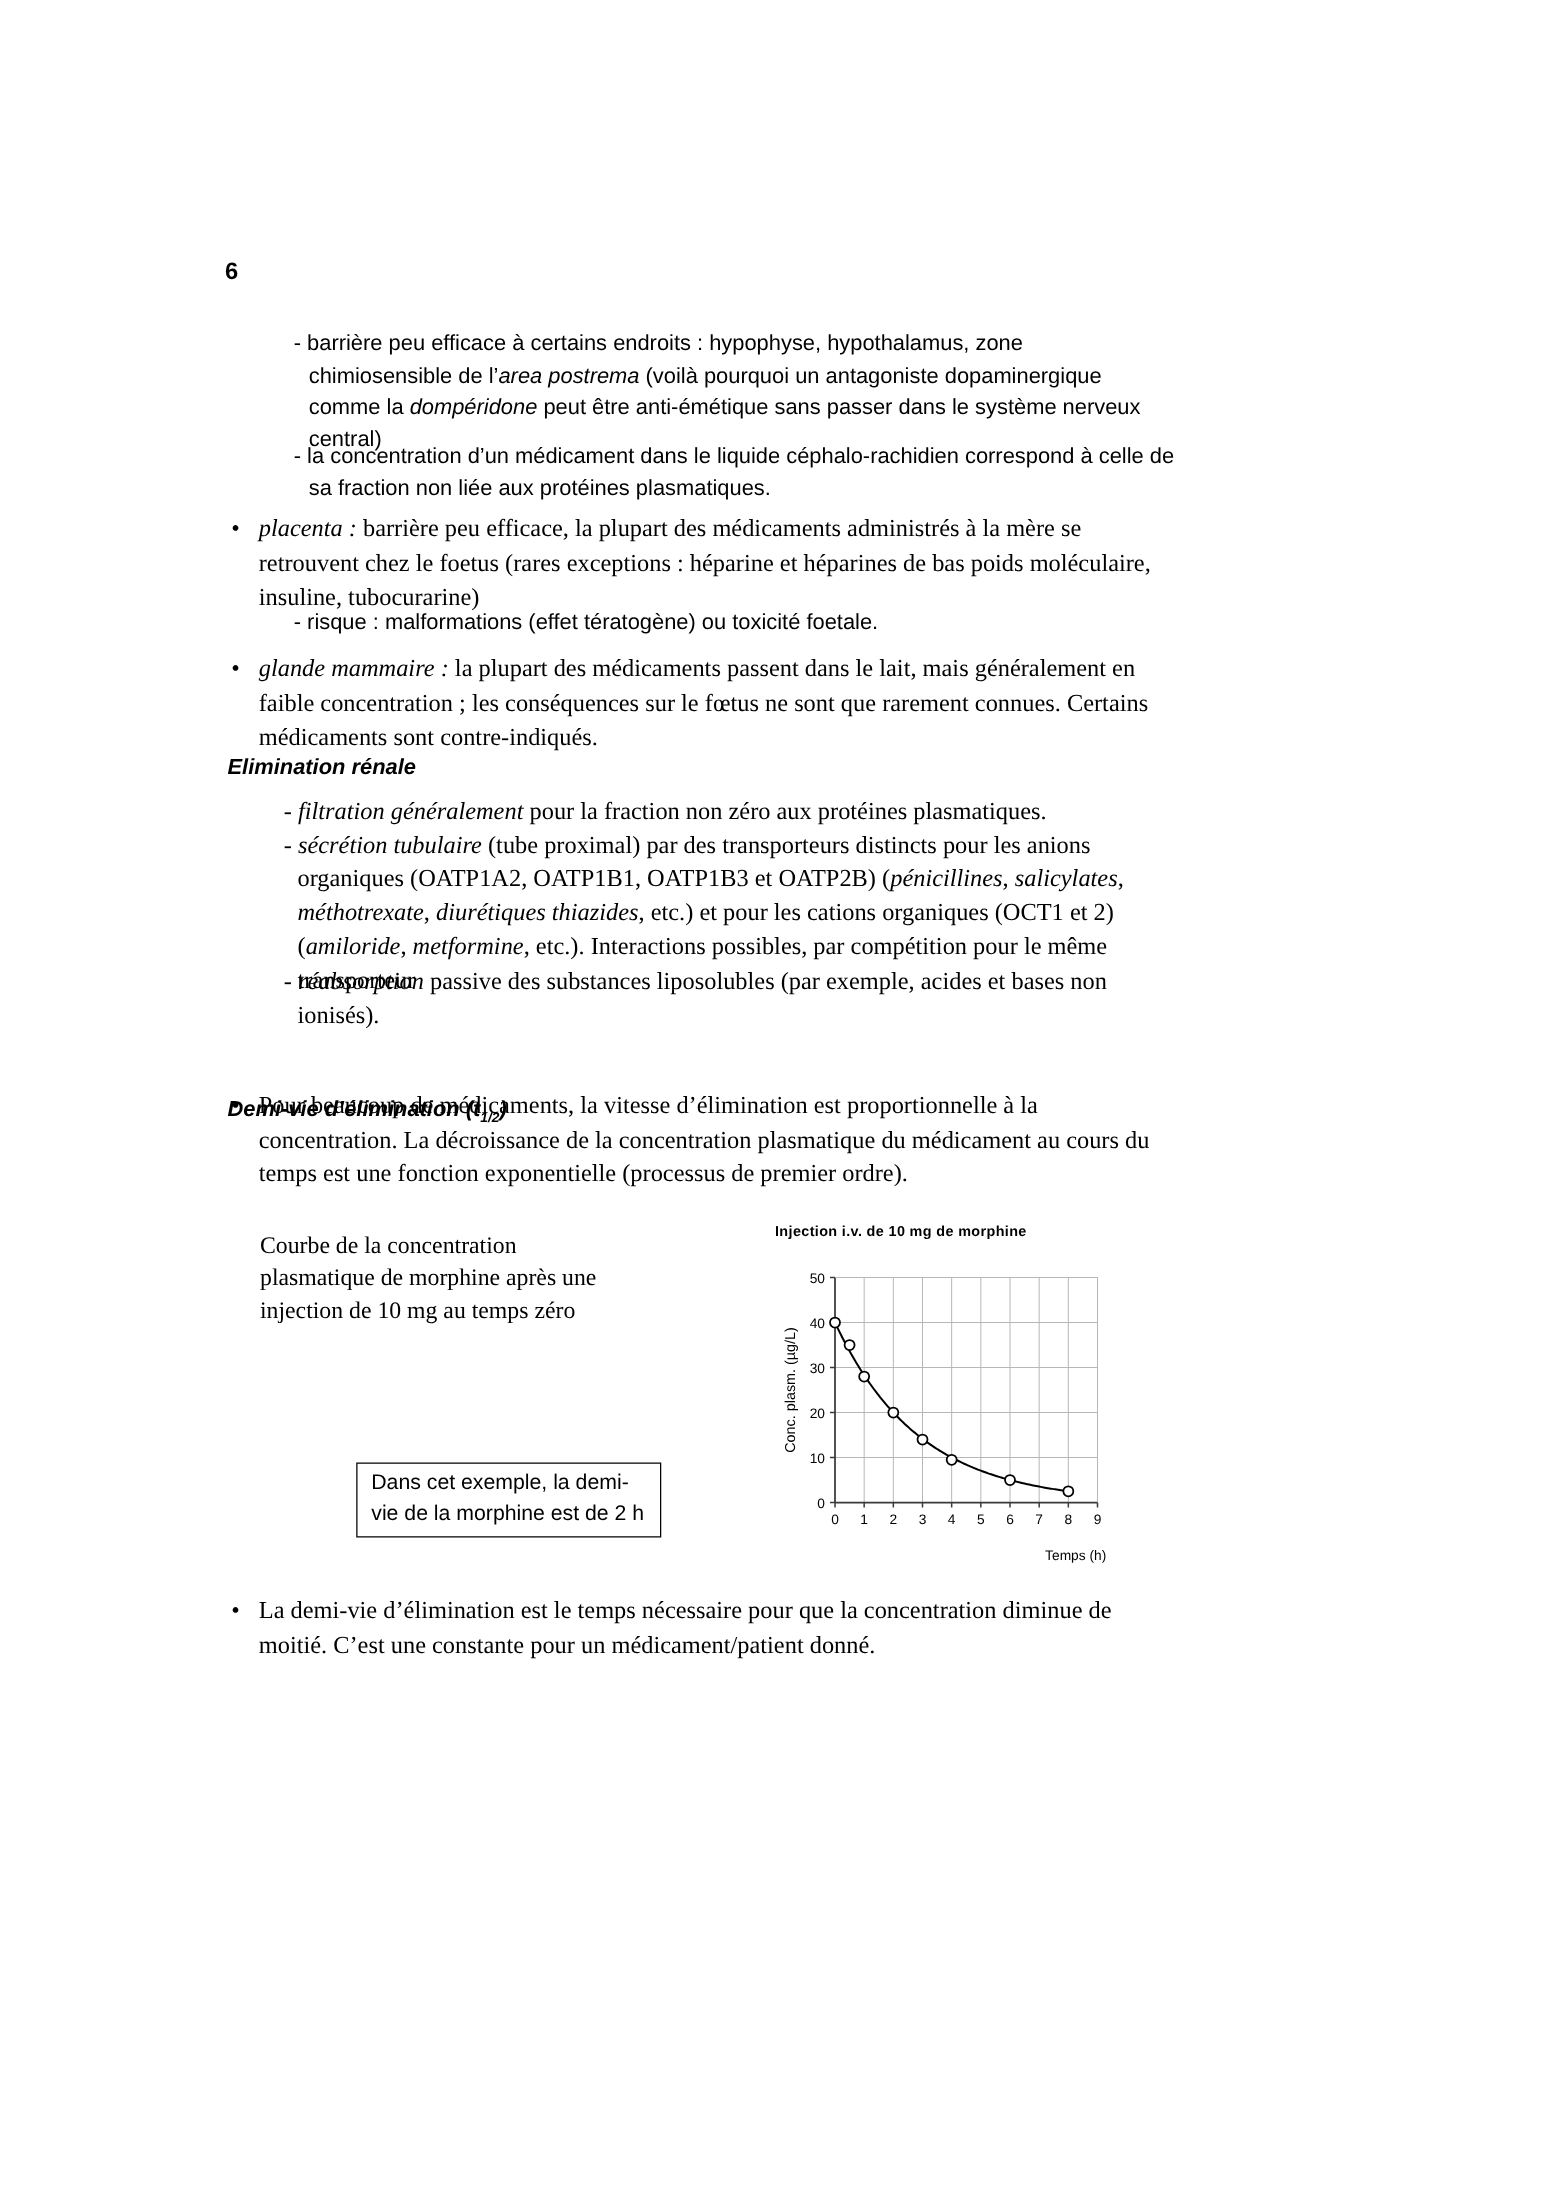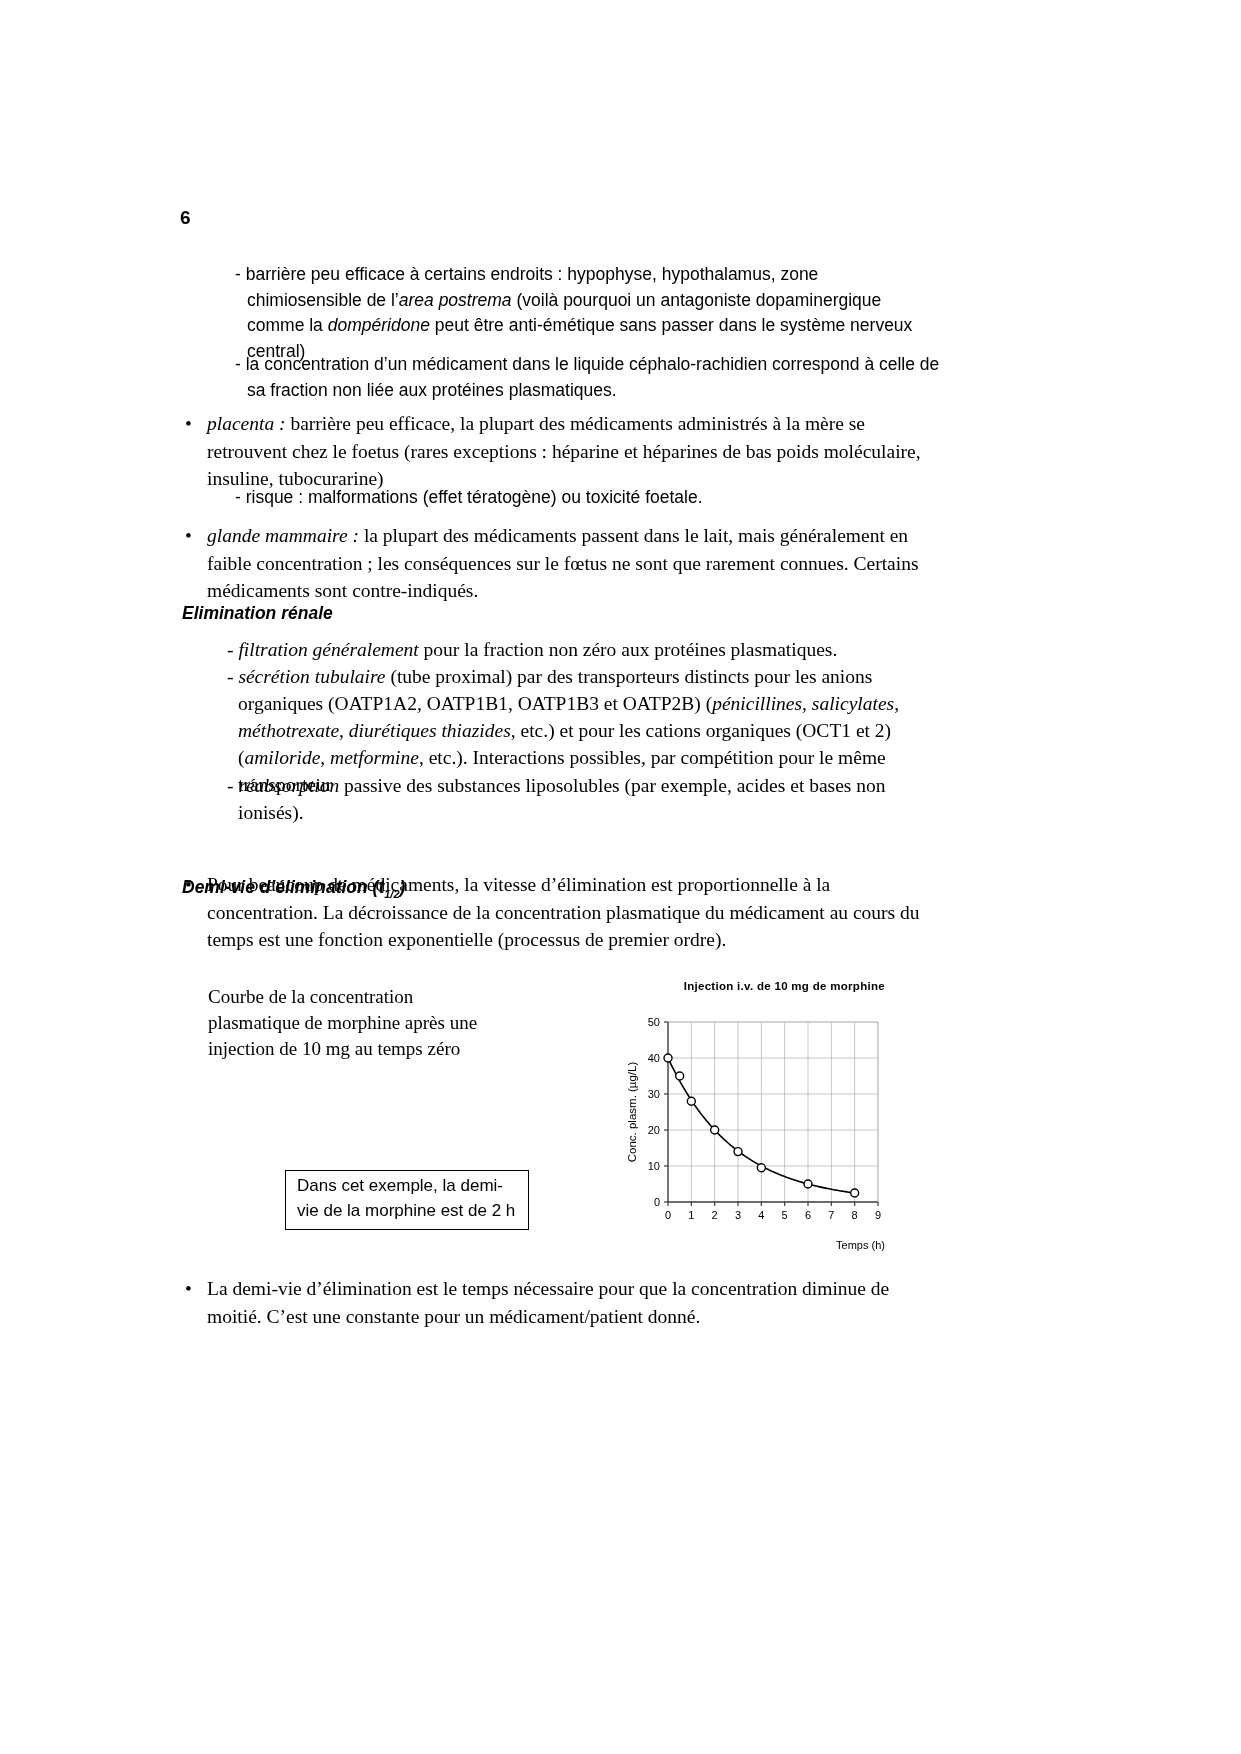--- a/index.html
+++ b/index.html
@@ -61,21 +61,21 @@
     font-family:"Liberation Sans",sans-serif;
     font-size:17px;line-height:25px;
     padding:2px 9px 7px 11px;
     box-sizing:border-box;
   }
 
   .chart-wrap{position:absolute;}
   .chart-title{
     font-family:"Liberation Sans",sans-serif;
     font-weight:bold;font-size:11.5px;letter-spacing:.3px;
-    text-align:right;width:100%;
+    text-align:left;width:100%;
   }
   .chart-svg{display:block;}
   .chart-xlabel{
     font-family:"Liberation Sans",sans-serif;
     font-size:11px;text-align:right;width:100%;
     margin-top:2px;
   }
 
   .final-note{
     position:absolute;

